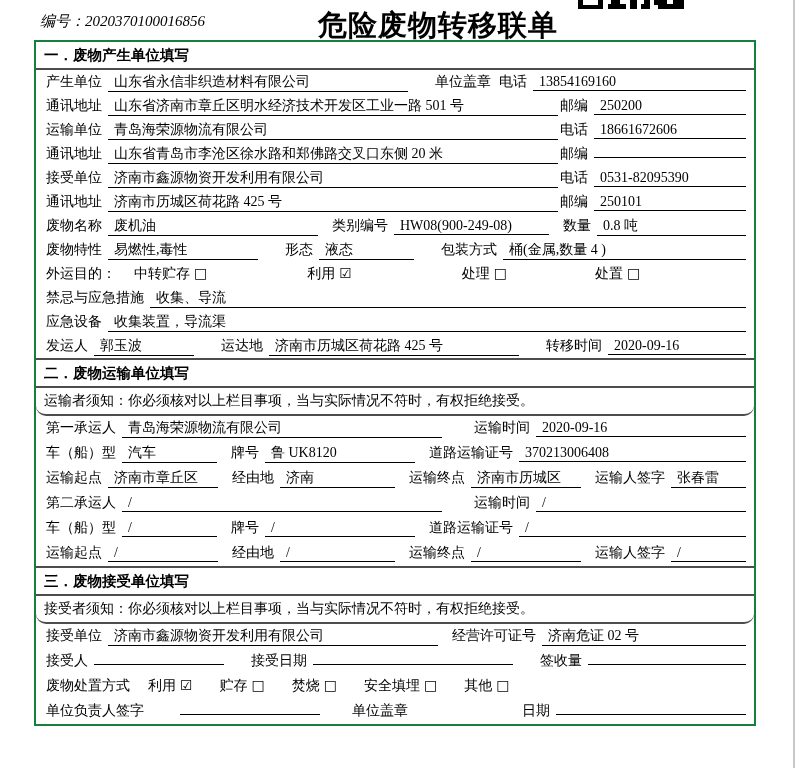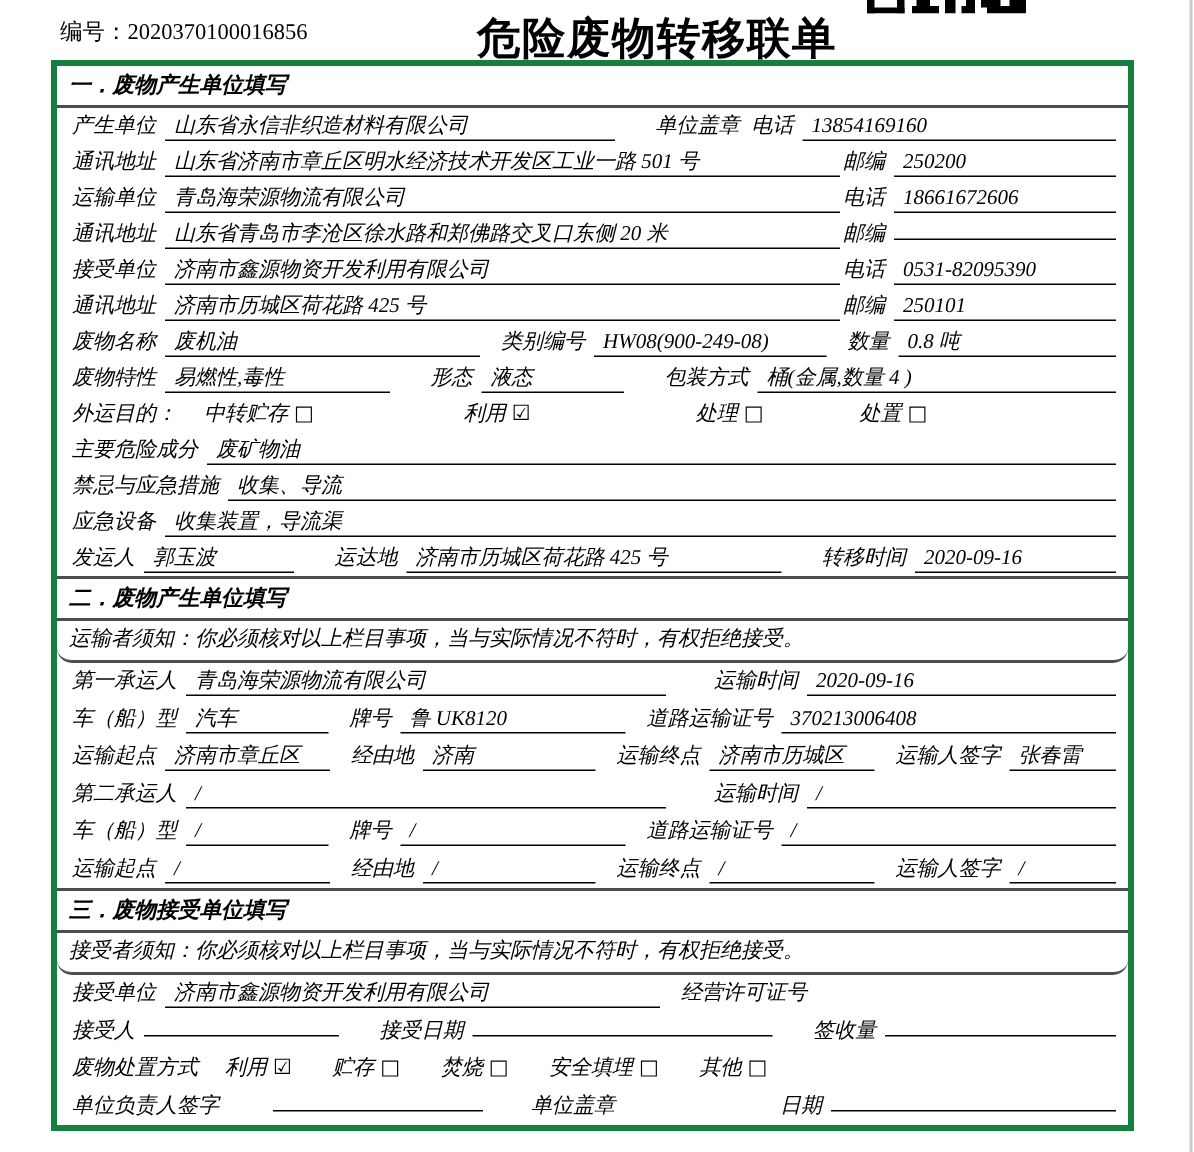--- a/index.html
+++ b/index.html
@@ -1,28 +1,28 @@
 <!DOCTYPE html>
 <html><head>
 <meta charset="utf-8">
 <style>
   html,body{margin:0;padding:0;background:#ffffff;}
   body{
     width:796px;height:768px;position:relative;overflow:hidden;
     font-family:"Liberation Serif","DejaVu Serif",serif;
     color:#000;font-size:14px;
   }
-  .no-line{position:absolute;left:40px;top:12px;font-size:15px;white-space:nowrap;}
+  .no-line{position:absolute;left:40px;top:12px;font-size:15px;white-space:nowrap;font-style:italic;}
   .title{position:absolute;left:0;top:6px;width:100%;text-align:center;
          font-size:29px;font-weight:bold;letter-spacing:1px;padding-left:80px;box-sizing:border-box;}
   .qr{position:absolute;left:578px;top:0;}
   .right-edge{position:absolute;right:1px;top:0;width:2px;height:768px;background:#c9c9c9;}
 
   .form{position:absolute;left:34px;top:40px;width:722px;box-sizing:border-box;
-        border:4px solid #15803d;background:#fff;font-style:italic;}
+        border:2px solid #15803d;background:#fff;}
   .sec-h{height:26px;line-height:26px;font-weight:bold;font-size:14.5px;
          padding-left:8px;border-bottom:2px solid #4d4d4d;}
   .sec-h.mid{border-top:2px solid #4d4d4d;}
   .note{height:26px;line-height:26px;padding-left:8px;border-bottom:2px solid #4d4d4d;white-space:nowrap;border-radius:10px;}
   .row{display:flex;align-items:baseline;height:24px;padding:3px 8px 0 8px;box-sizing:border-box;}
   .row.h25{height:25px;}
   .lb{flex:0 0 auto;white-space:nowrap;padding:0 6px 0 2px;}
   .uv{border-bottom:1px solid #000;white-space:nowrap;overflow:hidden;
       padding:0 6px;box-sizing:border-box;flex:0 0 auto;}
   .uv.grow{flex:1 1 auto;}
@@ -31,21 +31,21 @@
   .cb{font-family:"DejaVu Sans",sans-serif;font-size:14px;padding-left:4px;}
   .print-line{position:absolute;left:40px;top:746px;font-size:15px;white-space:nowrap;margin-top:28px;}
   .w95{flex-basis:95px;}  .w100{flex-basis:100px;} .w110{flex-basis:110px;}
   .w115{flex-basis:115px;}.w130{flex-basis:130px;} .w140{flex-basis:140px;}
   .w150{flex-basis:150px;}.w155{flex-basis:155px;}
   .w190{flex-basis:190px;}.w200{flex-basis:200px;} .w210{flex-basis:210px;}
   .w250{flex-basis:250px;}.w300{flex-basis:300px;} .w320{flex-basis:320px;}
   .w330{flex-basis:330px;}.w450{flex-basis:450px;}
   .ml12{margin-left:12px;} .ml25{margin-left:25px;} .ml30{margin-left:30px;}
   .ml45{margin-left:27px;} .ml100{margin-left:100px;}
-  .ml110{margin-left:110px;} .ml120{margin-left:64px;}
+  .ml110{margin-left:110px;} .ml120{margin-left:88px;}
 </style>
 </head>
 <body>
 
 <div class="no-line">
   <span>编号：</span><span>2020370100016856</span>
 </div>
 <div class="title">危险废物转移联单</div>
 
 <svg class="qr" width="106" height="9" viewBox="0 0 106 9">
@@ -136,45 +136,41 @@
       <span>利用</span><span class="cb">☑</span>
     </span>
     <span class="cbopt ml110">
       <span>处理</span><span class="cb">□</span>
     </span>
     <span class="cbopt ml120">
       <span>处置</span><span class="cb">□</span>
     </span>
   </div>
 
-  <div class="row">
-    <span class="lb">主要危险成分</span>
-    <span class="uv grow">废矿物油</span>
-  </div>
 
   <div class="row">
     <span class="lb">禁忌与应急措施</span>
     <span class="uv grow">收集、导流</span>
   </div>
 
   <div class="row">
     <span class="lb">应急设备</span>
     <span class="uv grow">收集装置，导流渠</span>
   </div>
 
   <div class="row">
     <span class="lb">发运人</span>
     <span class="uv w100">郭玉波</span>
     <span class="lb ml25">运达地</span>
     <span class="uv w250">济南市历城区荷花路 425 号</span>
     <span class="lb ml25">转移时间</span>
     <span class="uv grow">2020-09-16</span>
   </div>
 
-  <div class="sec-h mid">二．废物产生单位填写</div>
+  <div class="sec-h mid">二．废物运输单位填写</div>
   <div class="note">运输者须知：你必须核对以上栏目事项，当与实际情况不符时，有权拒绝接受。</div>
 
   <div class="row h25">
     <span class="lb">第一承运人</span>
     <span class="uv w320">青岛海荣源物流有限公司</span>
     <span class="lb ml30">运输时间</span>
     <span class="uv grow">2020-09-16</span>
   </div>
 
   <div class="row h25">
@@ -224,20 +220,21 @@
     <span class="uv grow">/</span>
   </div>
 
   <div class="sec-h mid">三．废物接受单位填写</div>
   <div class="note">接受者须知：你必须核对以上栏目事项，当与实际情况不符时，有权拒绝接受。</div>
 
   <div class="row h25">
     <span class="lb">接受单位</span>
     <span class="uv w330">济南市鑫源物资开发利用有限公司</span>
     <span class="lb ml12">经营许可证号</span>
+    <span class="uv grow">济南危证 02 号</span>
   </div>
 
   <div class="row h25">
     <span class="lb">接受人</span>
     <span class="uv w130"></span>
     <span class="lb ml25">接受日期</span>
     <span class="uv w200"></span>
     <span class="lb ml25">签收量</span>
     <span class="uv grow"></span>
   </div>

